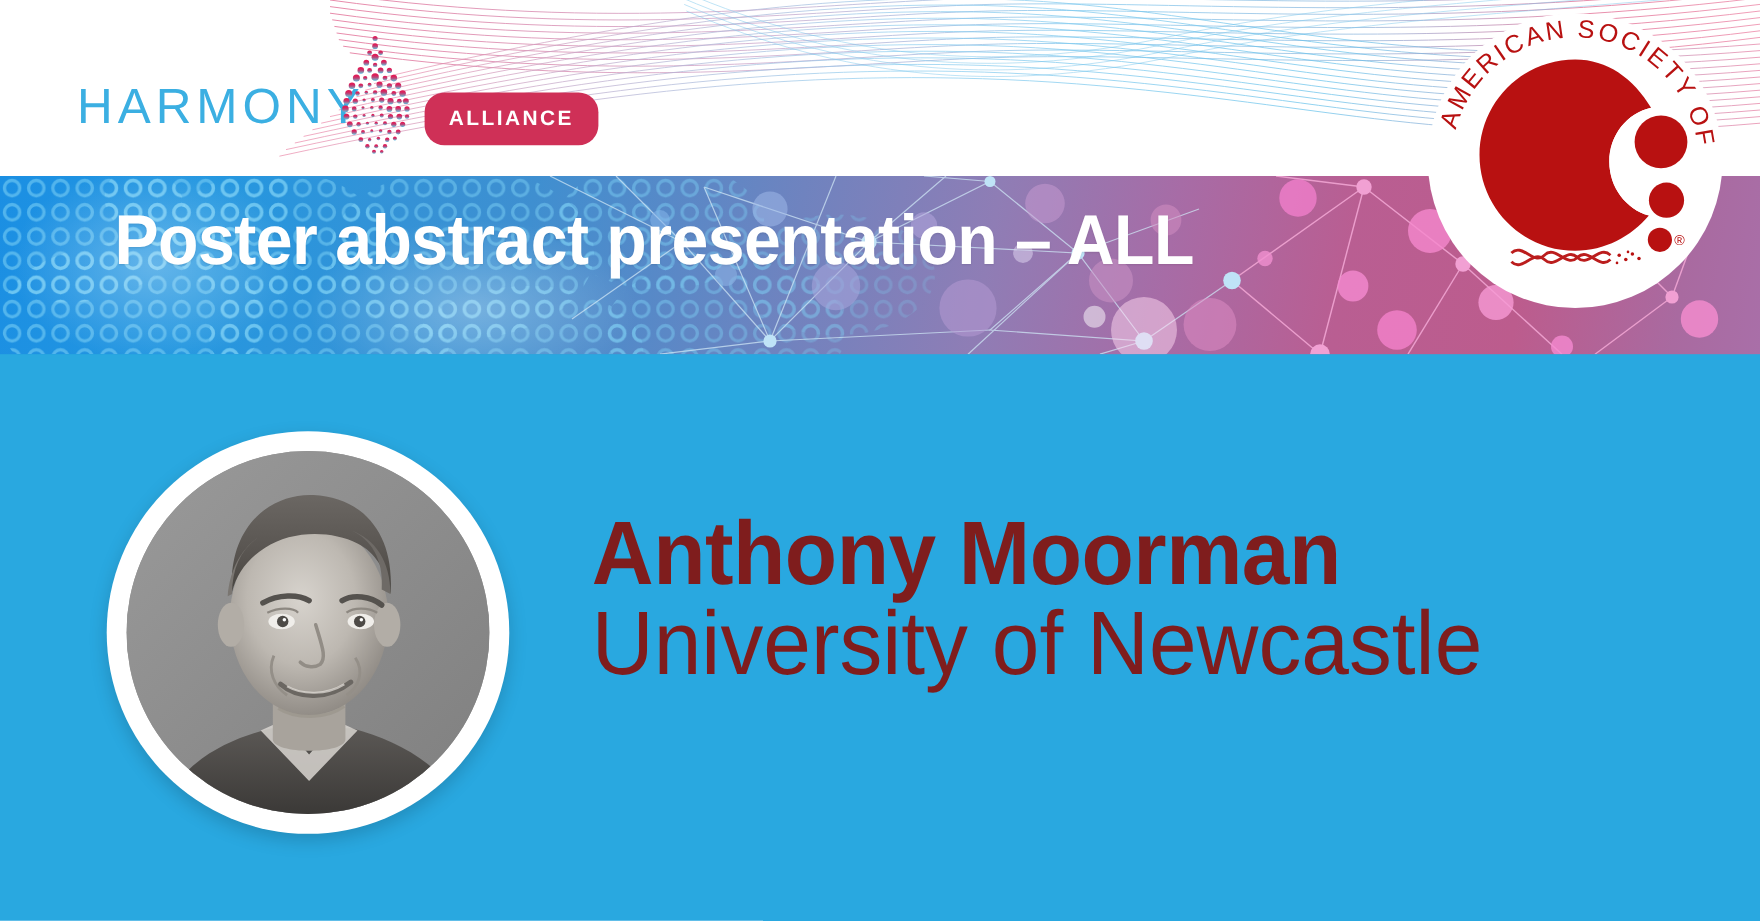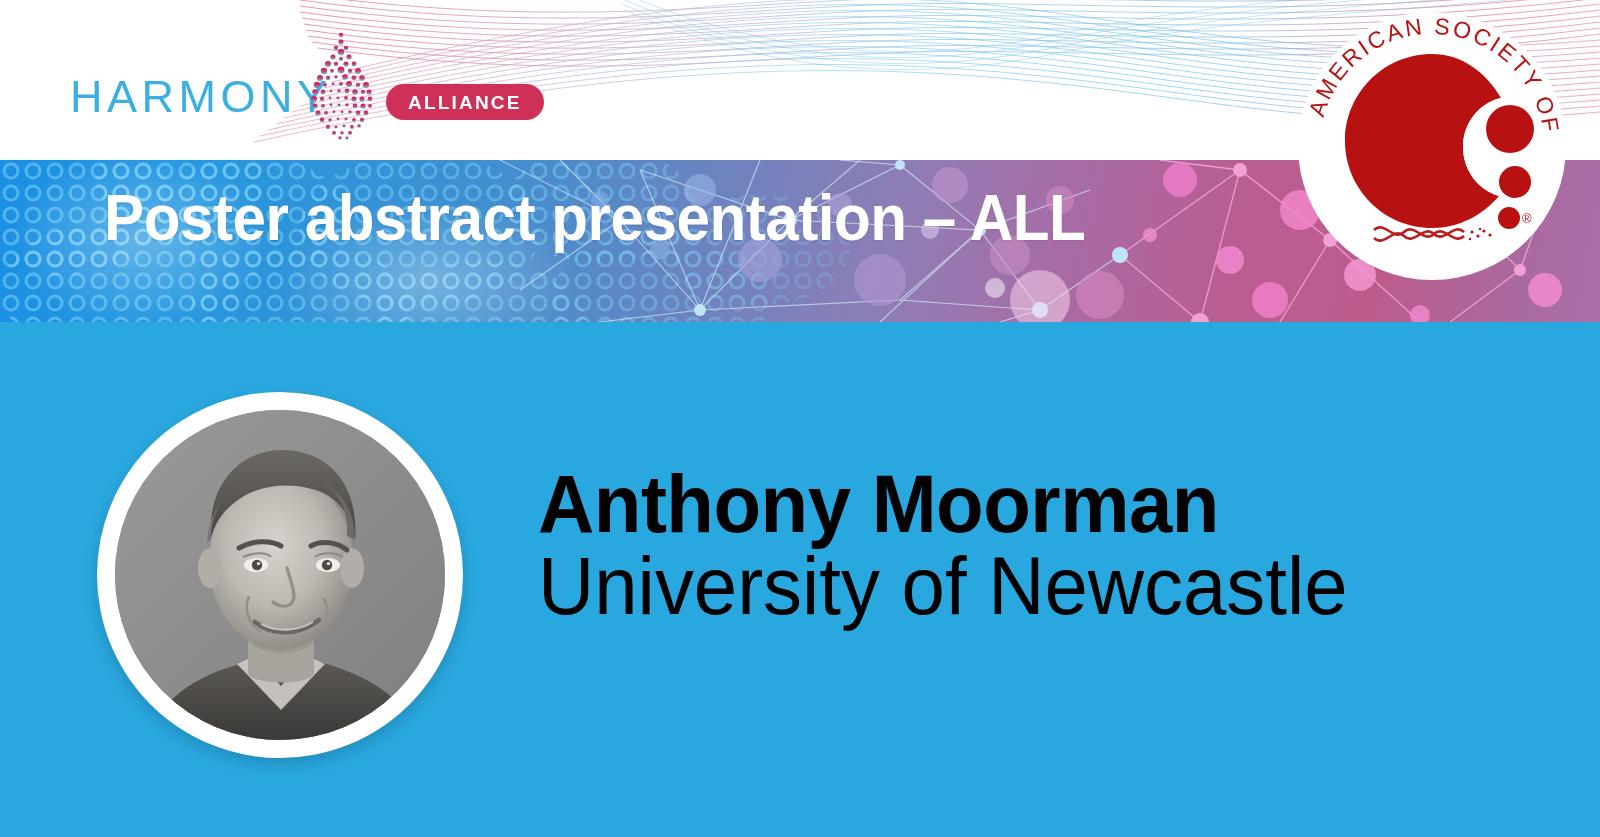--- a/index.html
+++ b/index.html
@@ -65,21 +65,21 @@
     width: 90px;
     height: 116px;
     z-index: 5;
   }
 
   
   .alliance-pill {
     position: absolute;
     left: 386px;
     top: 84px;
-    height: 36px;
+    height: 48px;
     padding: 0 22px;
     border-radius: 18px;
     background: #cf3057;
     display: flex;
     align-items: center;
     justify-content: center;
     z-index: 5;
   }
   .alliance-pill span {
     color: #ffffff;
@@ -176,21 +176,21 @@
     background: #8e8e8e;
   }
   .portrait-inner svg { display: block; }
 
   
   .speaker-block {
     position: absolute;
     left: 538px;
     top: 462px;
     z-index: 6;
-    color: #000000;
+    color: #7f1d1d;
   }
   .speaker-name {
     font-family: "Liberation Sans Narrow", "Liberation Sans", sans-serif;
     font-size: 82px;
     font-weight: bold;
     line-height: 1.02;
     letter-spacing: -0.5px;
     white-space: nowrap;
     transform: scaleX(0.95);
     transform-origin: left center;

